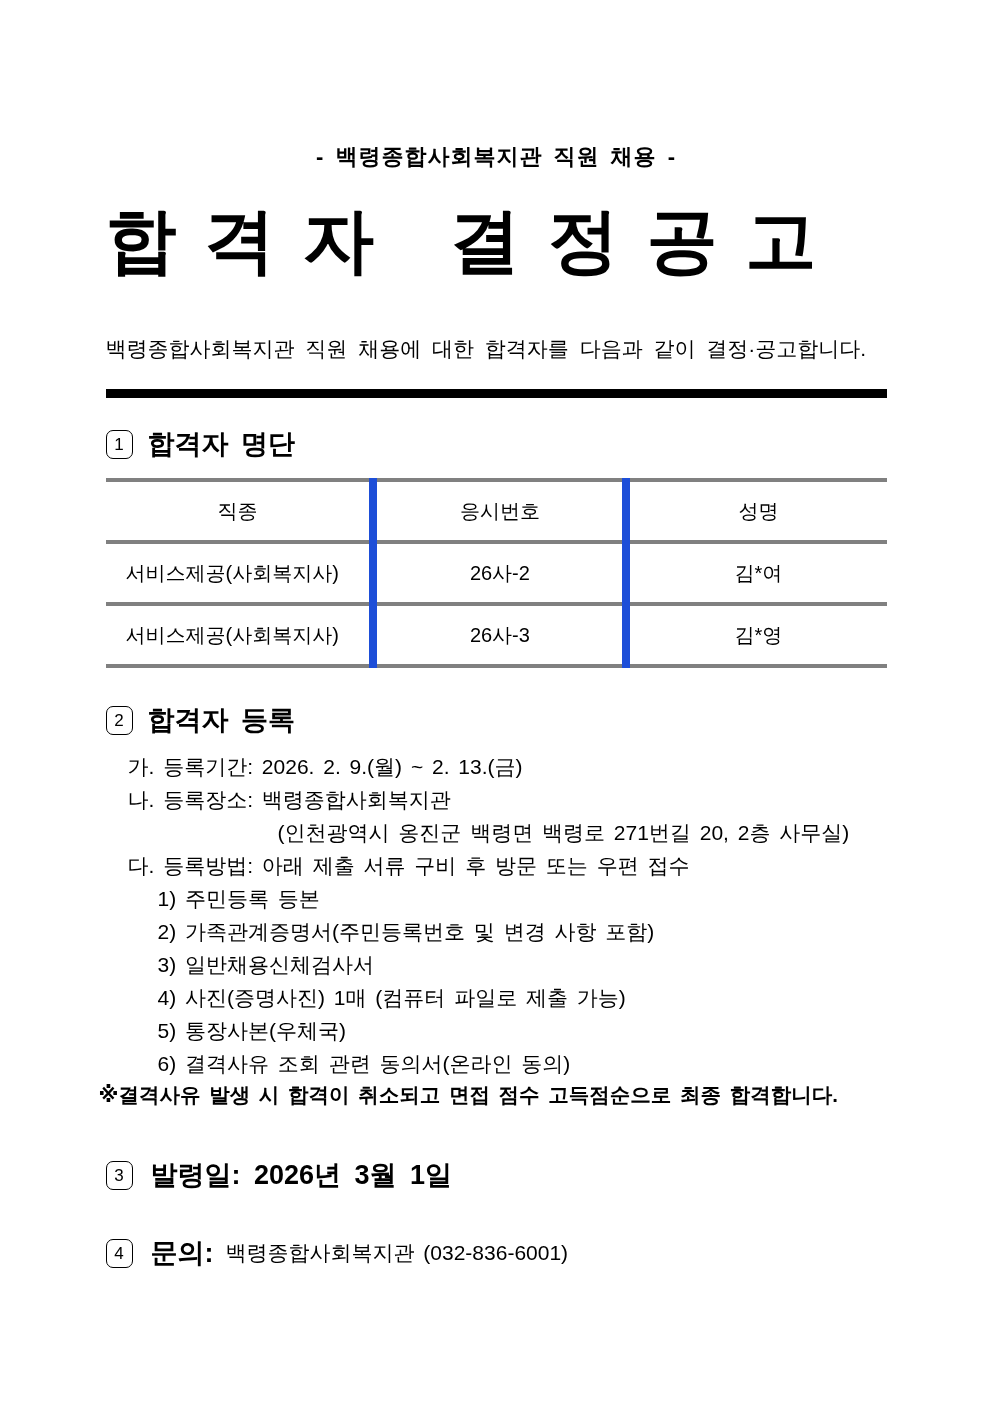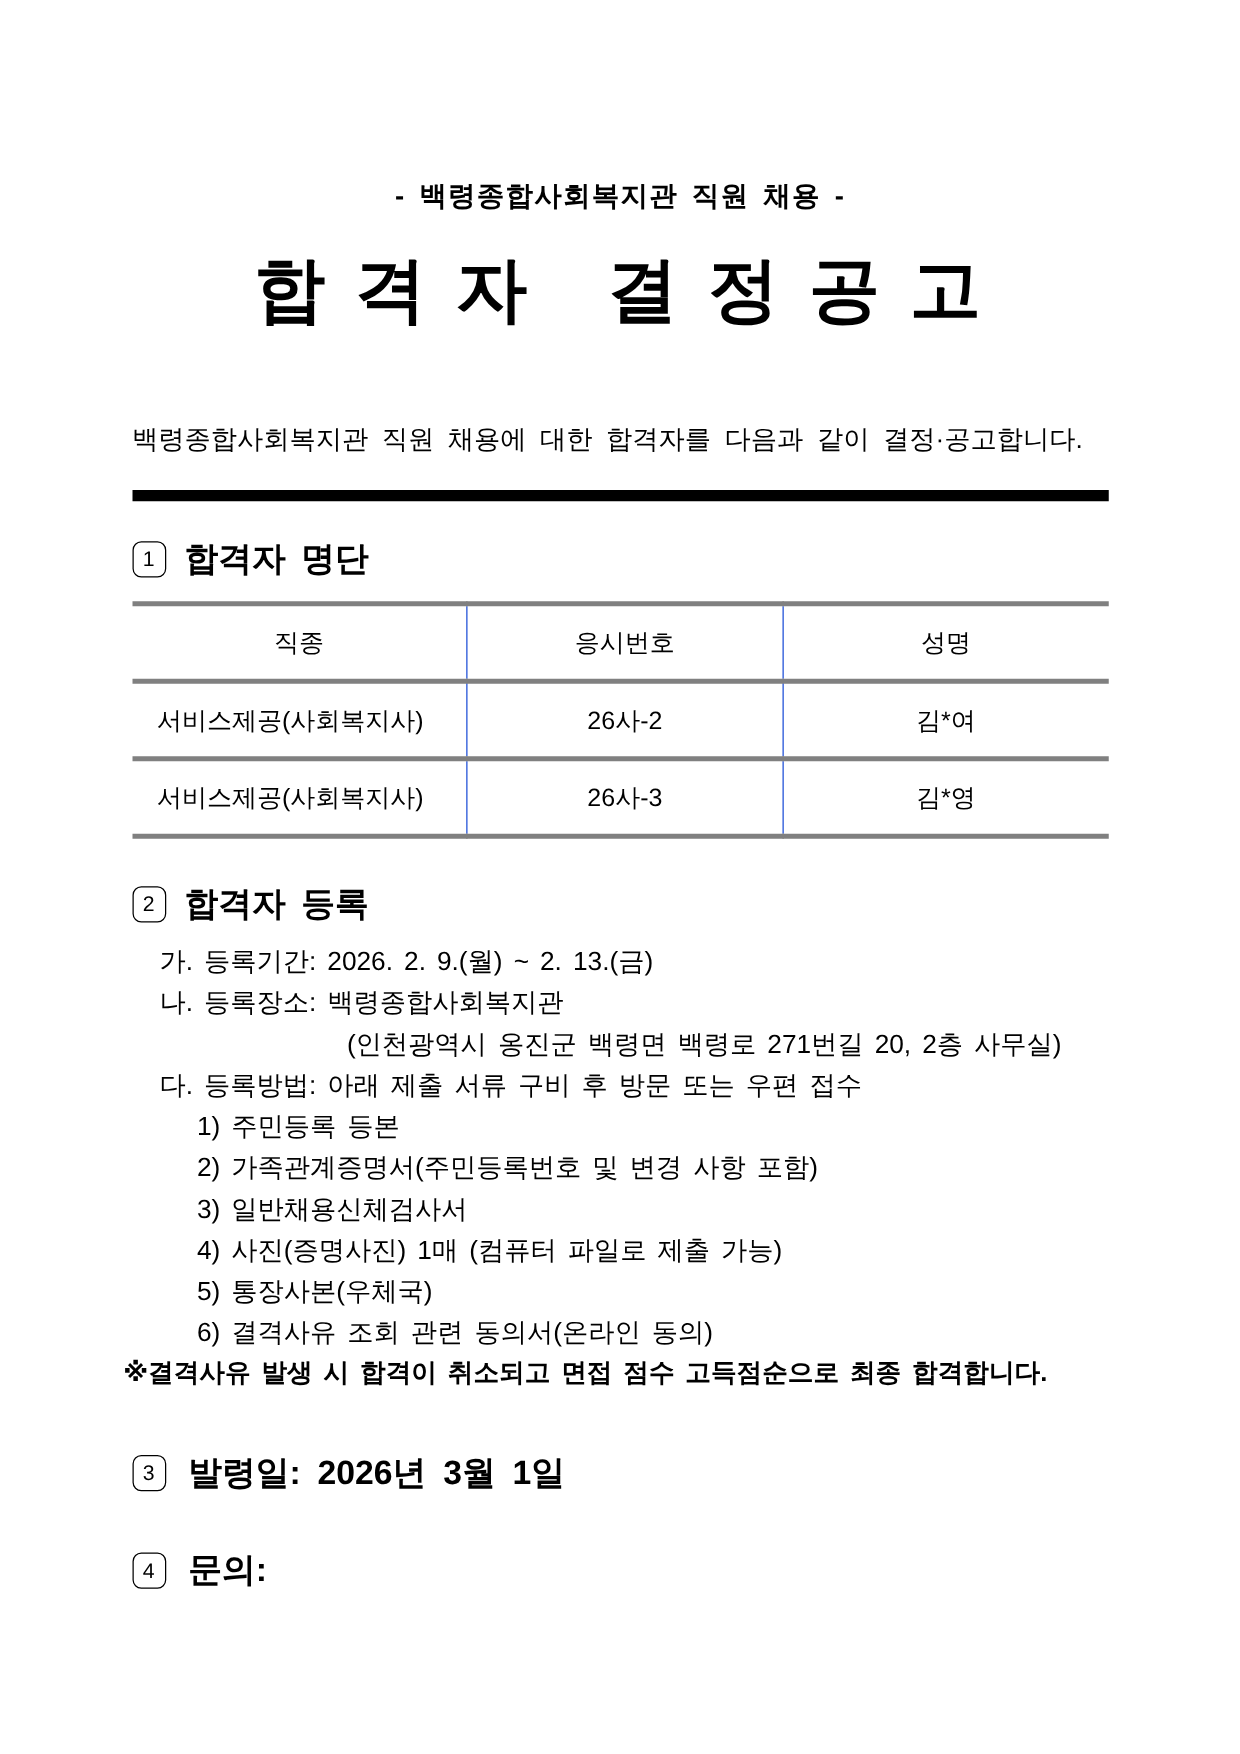--- a/index.html
+++ b/index.html
@@ -21,28 +21,27 @@
   .subtitle {
     margin-top: 142px;
     text-align: center;
     font-size: 22px;
     font-weight: 700;
     letter-spacing: 1px;
     word-spacing: 4px;
   }
   .doc-title {
     margin-top: 22px;
-    text-align: center;
-    font-size: 57px;
+    font-size: 71px;
     font-weight: 700;
     letter-spacing: 4px;
     white-space: pre;
   }
   .intro {
-    margin-top: 67px;
+    margin-top: 46px;
     font-size: 21px;
     word-spacing: 5px;
     line-height: 28px;
   }
   .sign-block {
     margin-top: 26px;
     text-align: right;
     font-size: 22px;
     font-weight: 700;
     line-height: 39px;
@@ -87,21 +86,21 @@
     border-bottom: 4px solid #808080;
   }
   table.roster th, table.roster td {
     height: 58px;
     font-weight: 400;
     padding: 0;
     text-align: center;
     vertical-align: middle;
   }
   table.roster th + th, table.roster td + td {
-    border-left: 1px solid #1d4ed8;
+    border-left: 8px solid #1d4ed8;
   }
   .col-job   { width: 34.3%; }
   .col-no    { width: 32.4%; }
   .col-name  { width: 33.3%; }
   table.roster td.cell-job {
     text-align: left;
     padding-left: 20px;
   }
   .reg-list {
     margin-top: 12px;
@@ -215,15 +214,16 @@
   <div class="reg-note">※결격사유 발생 시 합격이 취소되고 면접 점수 고득점순으로 최종 합격합니다.</div>
 
   <div class="sec3">
     <span class="num-box">3</span>
     <span class="sec3-text">발령일: 2026년 3월 1일</span>
   </div>
 
   <div class="sec4">
     <span class="num-box">4</span>
     <span class="sec4-label">문의:</span>
+    <span class="sec4-text">백령종합사회복지관 (032-836-6001)</span>
   </div>
 
 </div>
 
 </body></html>

